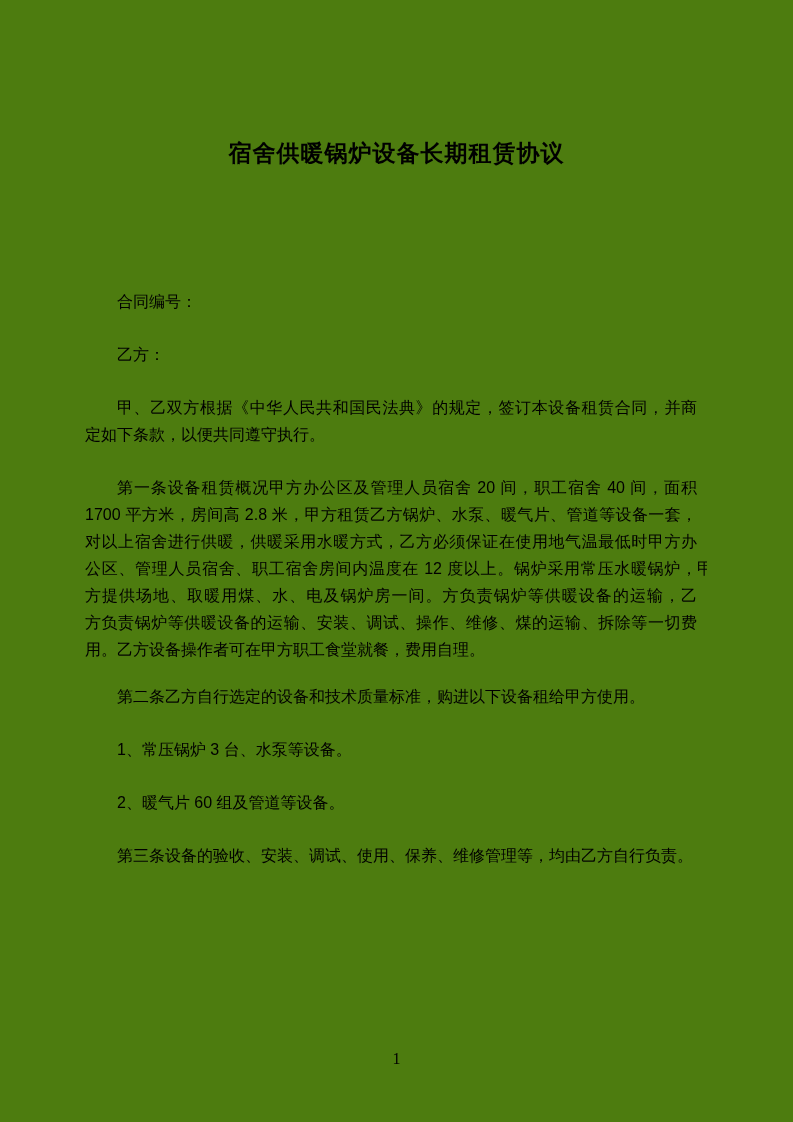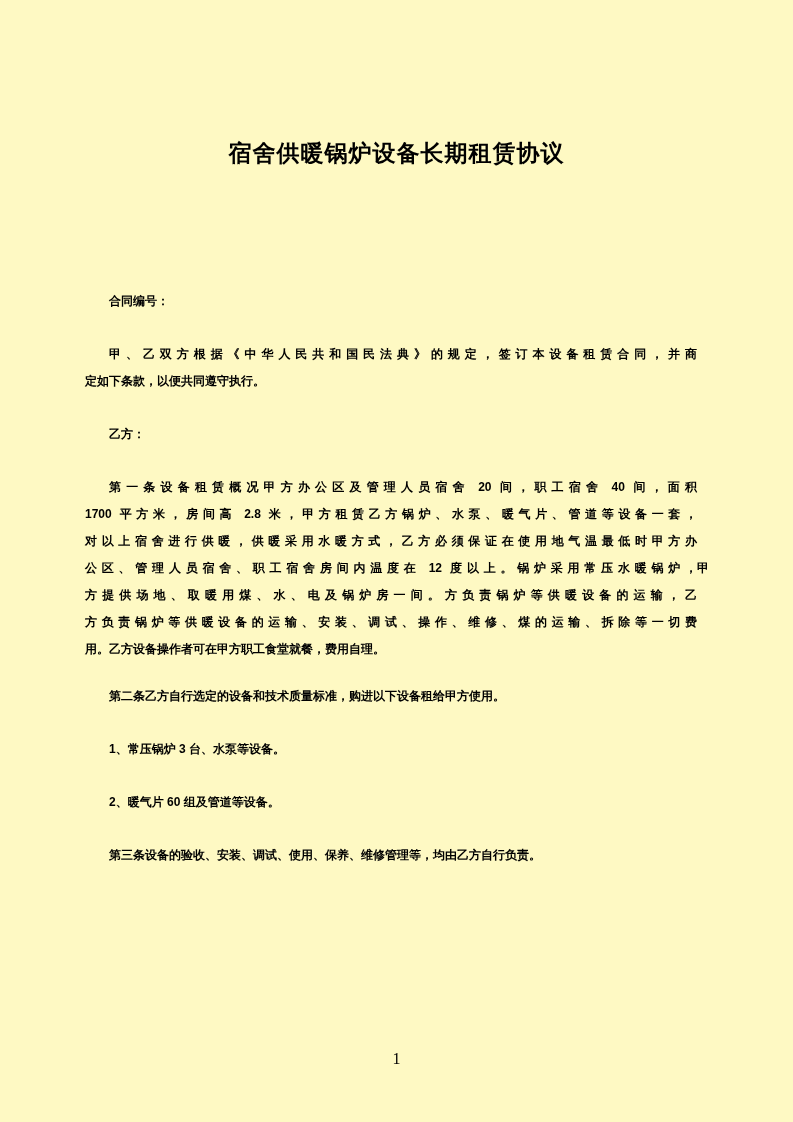--- a/index.html
+++ b/index.html
@@ -4,43 +4,42 @@
 <style>
   html, body {
     margin: 0;
     padding: 0;
     background: #ffffff;
   }
   .page {
     position: relative;
     width: 793px;
     height: 1122px;
-    background: #fef9c3;
+    background: #4d7c0f;
     color: #000000;
     font-family: "Liberation Sans", sans-serif;
     overflow: hidden;
   }
   .doc-title {
     position: absolute;
     top: 138px;
     left: 0;
     width: 793px;
     text-align: center;
     font-size: 23px;
     font-weight: bold;
     letter-spacing: 1px;
   }
   .body-text {
     position: absolute;
     top: 288px;
     left: 85px;
     width: 612px;
-    font-size: 12px;
+    font-size: 16px;
     line-height: 27px;
-    font-weight: bold;
   }
   .para {
     margin: 0 0 26px 0;
   }
   .para.big-gap {
     margin-bottom: 20px;
   }
   .indent {
     text-indent: 2em;
   }
@@ -81,26 +80,26 @@
 
 <div class="page">
 
   <div class="doc-title">宿舍供暖锅炉设备长期租赁协议</div>
 
   <div class="body-text">
 
     <div class="para indent">合同编号：</div>
 
 
+    <div class="para indent">乙方：</div>
+
     <div class="para">
       <div class="line jline indent">甲、乙双方根据《中华人民共和国民法典》的规定，签订本设备租赁合同，并商</div>
       <div class="line">定如下条款，以便共同遵守执行。</div>
     </div>
-
-    <div class="para indent">乙方：</div>
 
     <div class="para big-gap">
       <div class="line jline indent">第一条设备租赁概况甲方办公区及管理人员宿舍 20 间，职工宿舍 40 间，面积</div>
       <div class="line jline">1700 平方米，房间高 2.8 米，甲方租赁乙方锅炉、水泵、暖气片、管道等设备一套，</div>
       <div class="line jline">对以上宿舍进行供暖，供暖采用水暖方式，乙方必须保证在使用地气温最低时甲方办</div>
       <div class="line jline"><span>公区、管理人员宿舍、职工宿舍房间内温度在 12 度以上。锅炉采用常压水暖锅炉，</span><span class="clipped-char">甲</span></div>
       <div class="line jline">方提供场地、取暖用煤、水、电及锅炉房一间。方负责锅炉等供暖设备的运输，乙</div>
       <div class="line jline">方负责锅炉等供暖设备的运输、安装、调试、操作、维修、煤的运输、拆除等一切费</div>
       <div class="line">用。乙方设备操作者可在甲方职工食堂就餐，费用自理。</div>
     </div>

